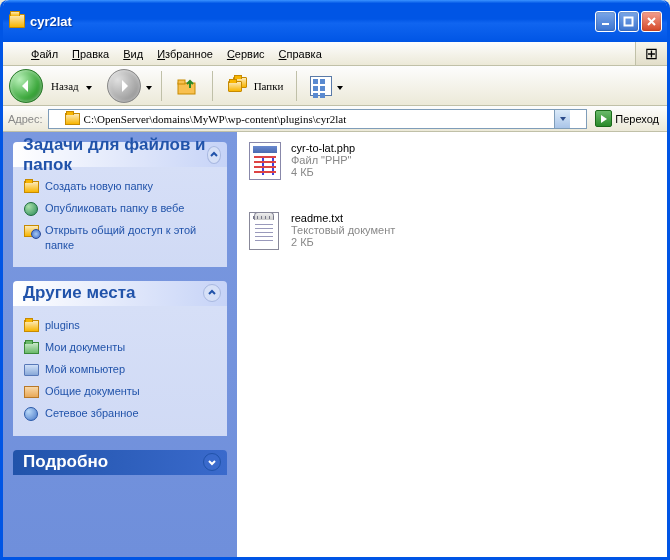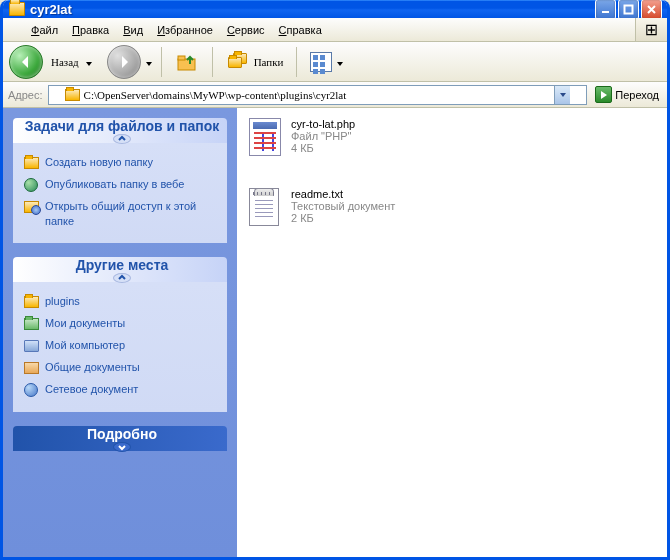--- a/index.html
+++ b/index.html
@@ -17,21 +17,21 @@
     height: 560px;
     border: 3px solid #0055e5;
     border-top: none;
     border-radius: 8px 8px 0 0;
     display: flex;
     flex-direction: column;
     background: #fff;
   }
   
   .titlebar {
-    height: 18px;
+    height: 42px;
     background: linear-gradient(to bottom, #3a93ff 0%, #0055e5 8%, #0055e5 45%, #1065f0 55%, #0055e5 100%);
     display: flex;
     align-items: center;
     padding: 0 5px 0 6px;
     border-radius: 6px 6px 0 0;
   }
   .titlebar .folder-ico {
     width: 16px; height: 14px;
     background: linear-gradient(#fceabb,#f8b500);
     border: 1px solid #c78a00;
@@ -147,23 +147,22 @@
     width: 234px;
     background: linear-gradient(to bottom,#7a98df 0%, #6f8fdb 100%);
     padding: 10px 10px 0 10px;
     overflow-y:auto;
   }
   .task-group { margin-bottom: 14px; }
   .task-header {
     height: 25px;border-radius:4px 4px 0 0;
     background: linear-gradient(to right,#fff,#c6d3f7);
     display:flex;align-items:center;padding:0 6px 0 10px;
-    color:#2153aa;font-weight:bold;font-size:14px;
+    color:#2153aa;font-weight:bold;font-size:17px;
     justify-content:space-between;
-    flex-direction:column;
   }
   .task-header.dark { background: linear-gradient(to right,#2153aa,#3a6acc); color:#fff; }
   .chev-btn{width:18px;height:18px;border-radius:50%;background:#d6e0f7;border:1px solid #a8b8e0;display:flex;align-items:center;justify-content:center;}
   .task-header.dark .chev-btn{background:#3a6acc;border-color:#2153aa;}
   .chev-btn svg{width:8px;height:8px;stroke:#2153aa;stroke-width:2;fill:none;}
   .task-header.dark .chev-btn svg{stroke:#fff;}
   .task-body {
     background: linear-gradient(to bottom,#d6dff7,#d0daf5);
     padding: 9px 10px 11px 10px;
   }
@@ -386,21 +385,21 @@
           <div class="task-link">
             <div class="li-ico">
                 <div class="li-shared"></div>
               </div>
             <span>Общие документы</span>
           </div>
           <div class="task-link">
             <div class="li-ico">
                 <div class="li-network"></div>
               </div>
-            <span>Сетевое документ</span>
+            <span>Сетевое збранное</span>
           </div>
         </div>
       </div>
 
       <div class="task-group">
         <div class="task-header dark">
           <span>Подробно</span>
           <div class="chev-btn">
               <svg viewBox="0 0 8 8">
                 <path d="M1 3 L4 6 L7 3"></path>

